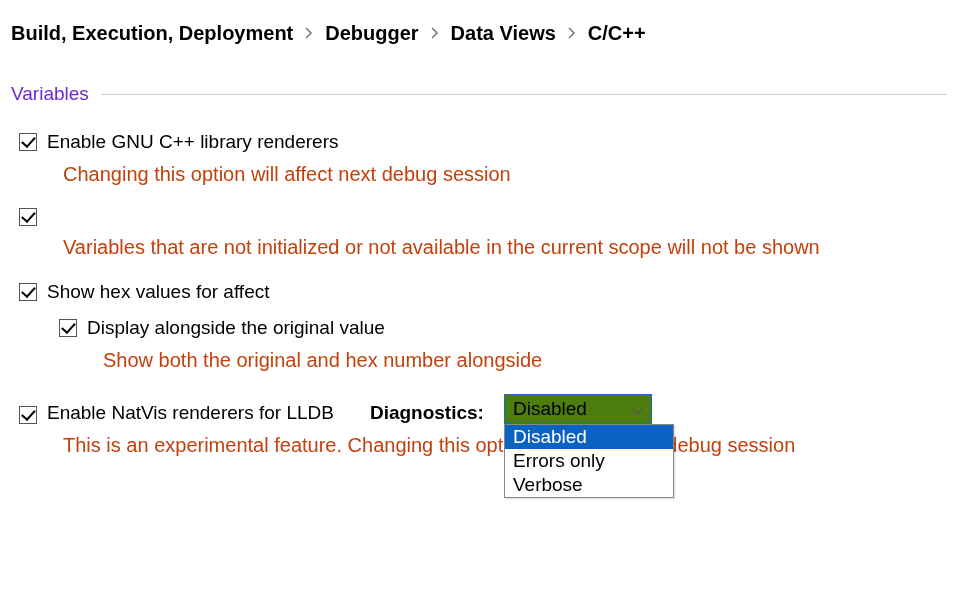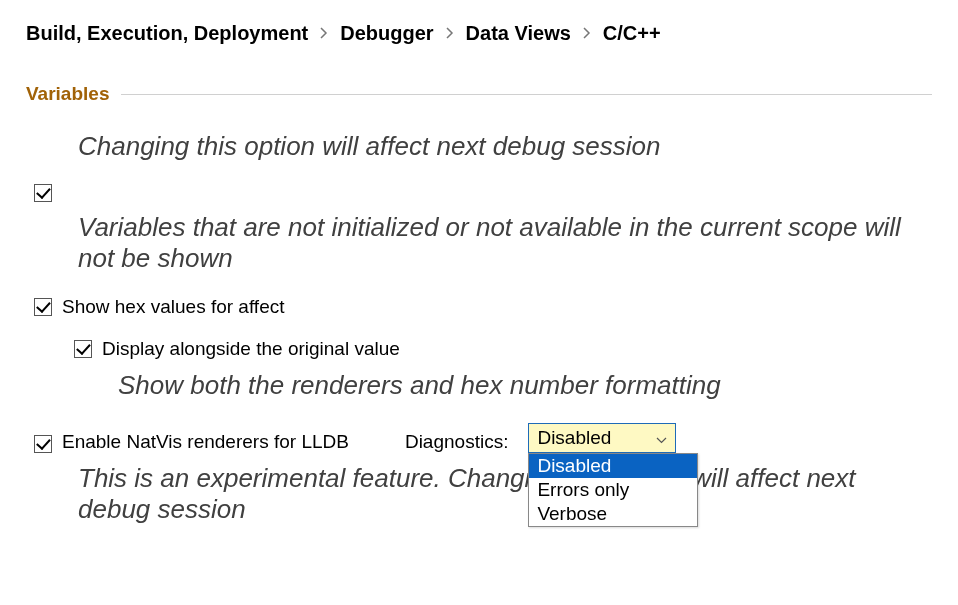--- a/index.html
+++ b/index.html
@@ -10,21 +10,21 @@
     body {
       font-family: "Segoe UI", Arial, sans-serif;
       font-size: 19px;
       color: #000;
       background: #fff;
       width: 958px;
       height: 605px;
       padding: 0;
     }
     .container {
-      padding: 22px 26px;
+      padding: 22px 11px;
     }
     .breadcrumb {
       display: flex;
       align-items: center;
       gap: 12px;
       font-weight: 600;
       font-size: 20px;
       margin-bottom: 38px;
     }
     .breadcrumb-sep {
@@ -32,23 +32,23 @@
       font-weight: 400;
       font-size: 15px;
     }
     .section-header {
       display: flex;
       align-items: center;
       margin-bottom: 26px;
     }
     .section-title {
       font-size: 19px;
-      color: #a16207;
+      color: #6d28d9;
       margin-right: 12px;
-      font-weight: 700;
+      font-weight: 400;
     }
     .section-line {
       flex: 1;
       height: 1px;
       background: #d0d0d0;
     }
     .option-row {
       display: flex;
       align-items: center;
       margin-bottom: 10px;
@@ -70,55 +70,55 @@
       width: 11px;
       height: 6px;
       border-left: 2px solid #000;
       border-bottom: 2px solid #000;
       transform: rotate(-48deg) translate(1px, -1px);
     }
     .option-label {
       font-size: 19px;
     }
     .hint {
-      font-size: 26px;
-      color: #404040;
+      font-size: 20px;
+      color: #c2410c;
       margin-left: 52px;
       margin-bottom: 22px;
-      font-style: italic;
     }
     .indent-1 {
       margin-left: 8px;
     }
     .indent-2 {
       margin-left: 48px;
     }
     .hint-2 {
       margin-left: 92px;
     }
     .natvis-row {
       display: flex;
       align-items: flex-end;
       margin-bottom: 10px;
       position: relative;
     }
     .diagnostics-label {
       font-size: 19px;
-      margin-left: 56px;
+      margin-left: 36px;
       margin-right: 20px;
+      font-weight: bold;
     }
     .select-box {
       position: relative;
       width: 148px;
       height: 30px;
       border: 1px solid #1e6bb8;
       display: flex;
       align-items: center;
       padding: 0 8px;
-      background: #fef9c3;
+      background: #4d7c0f;
       cursor: pointer;
     }
     .select-value {
       flex: 1;
       font-size: 19px;
     }
     .select-arrow {
       color: #555;
     }
     .dropdown {
@@ -159,37 +159,41 @@
           <path d="M1 1 L6 6 L1 11" stroke="#777" stroke-width="1.5" fill="none"></path>
         </svg></span>
     <span>C/C++</span>
   </div>
 
   <div class="section-header">
     <span class="section-title">Variables</span>
     <div class="section-line"></div>
   </div>
 
+  <div class="option-row indent-1">
+    <span class="checkbox checked"></span>
+    <span class="option-label">Enable GNU C++ library renderers</span>
+  </div>
   <div class="hint">Changing this option will affect next debug session</div>
 
   <div class="option-row indent-1">
     <span class="checkbox checked"></span>
   </div>
   <div class="hint">Variables that are not initialized or not available in the current scope will not be shown</div>
 
   <div class="option-row indent-1">
     <span class="checkbox checked"></span>
     <span class="option-label">Show hex values for affect</span>
   </div>
 
-  <div class="option-row indent-2" style="margin-top:20px;">
+  <div class="option-row indent-2" style="margin-top:14px;">
     <span class="checkbox checked"></span>
     <span class="option-label">Display alongside the original value</span>
   </div>
-  <div class="hint hint-2">Show both the renderers and hex number formatting</div>
+  <div class="hint hint-2">Show both the original and hex number alongside</div>
 
   <div class="natvis-row indent-1">
     <span class="checkbox checked"></span>
     <span class="option-label">Enable NatVis renderers for LLDB</span>
     <span class="diagnostics-label">Diagnostics:</span>
     <div class="select-box">
       <span class="select-value">Disabled</span>
       <span class="select-arrow"><svg width="11" height="7" viewBox="0 0 11 7">
             <path d="M1 1 L5.5 5.5 L10 1" stroke="#555" stroke-width="1.2" fill="none"></path>
           </svg></span>

